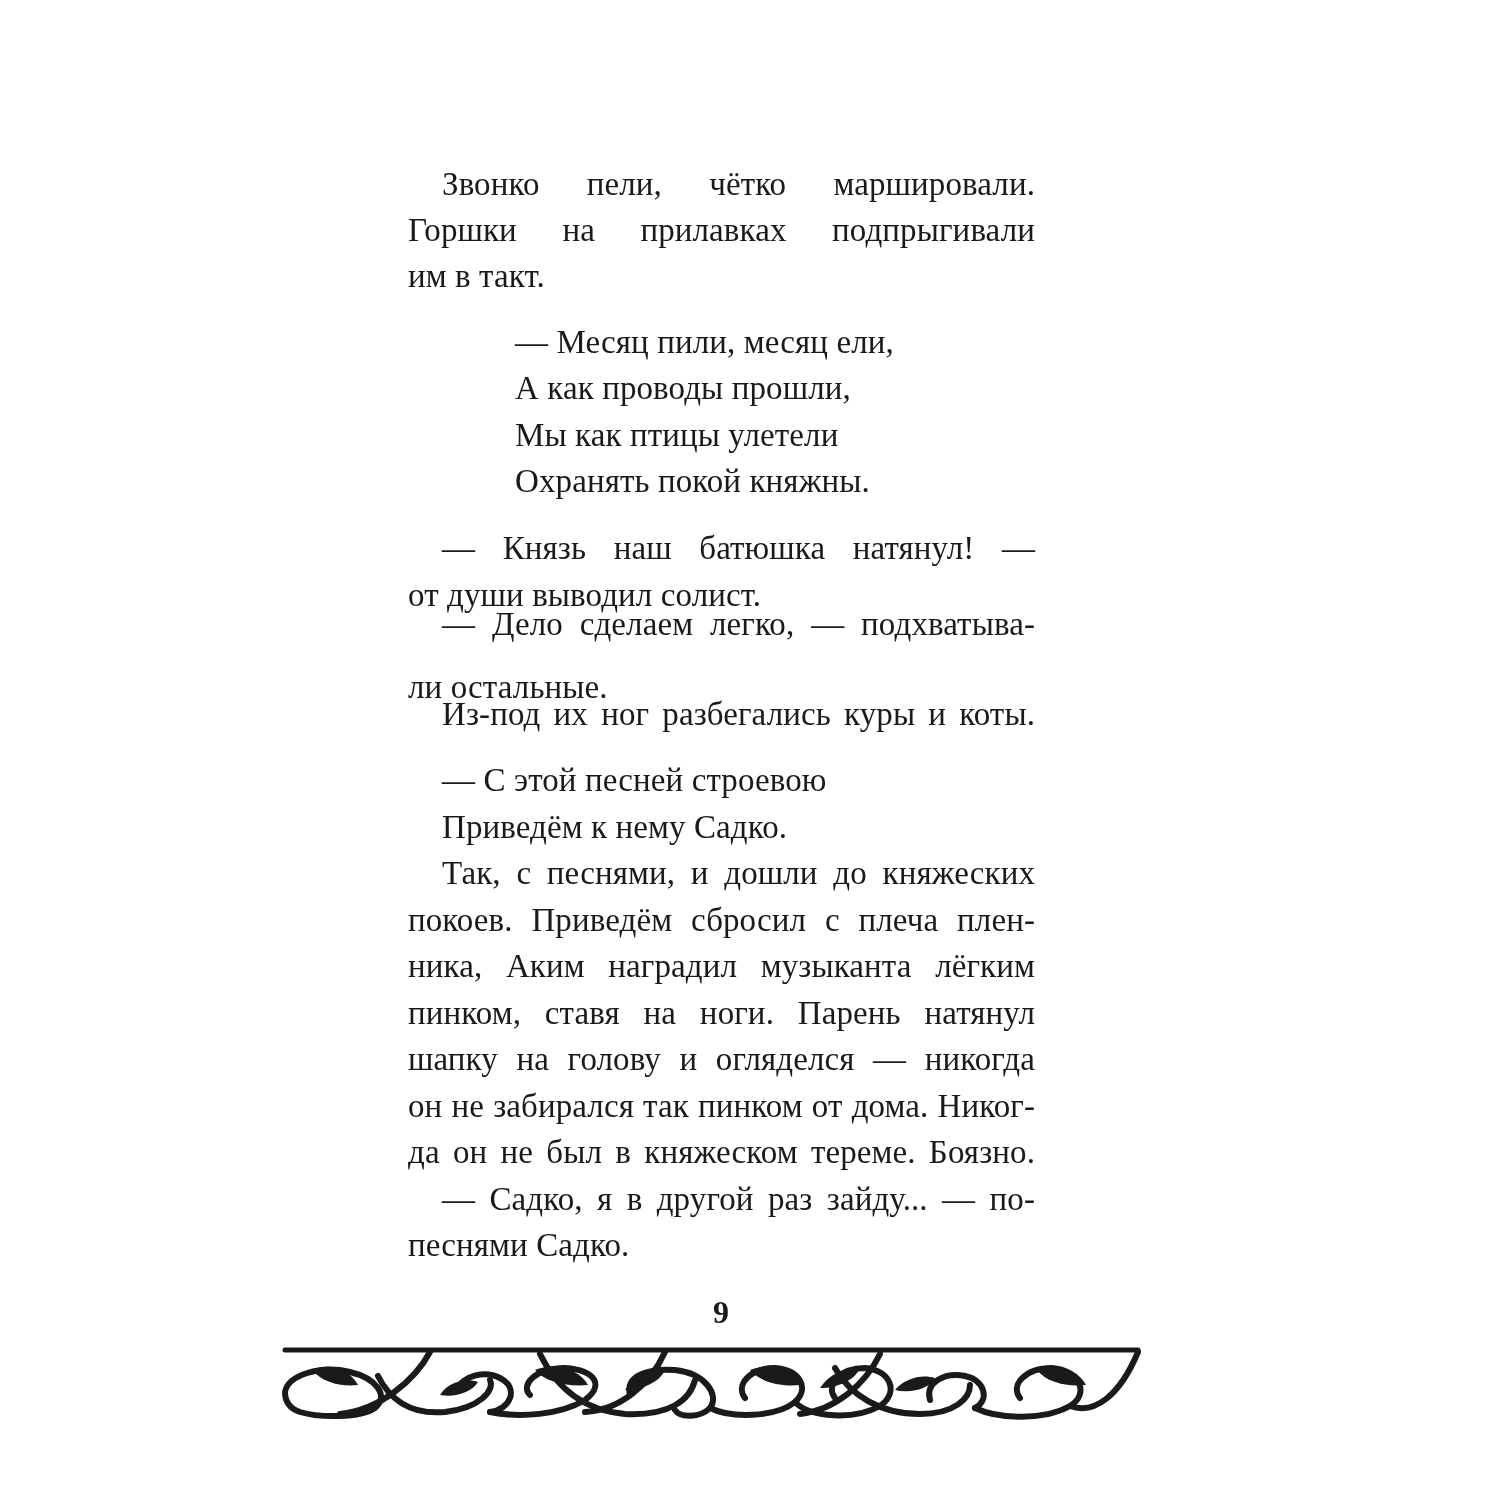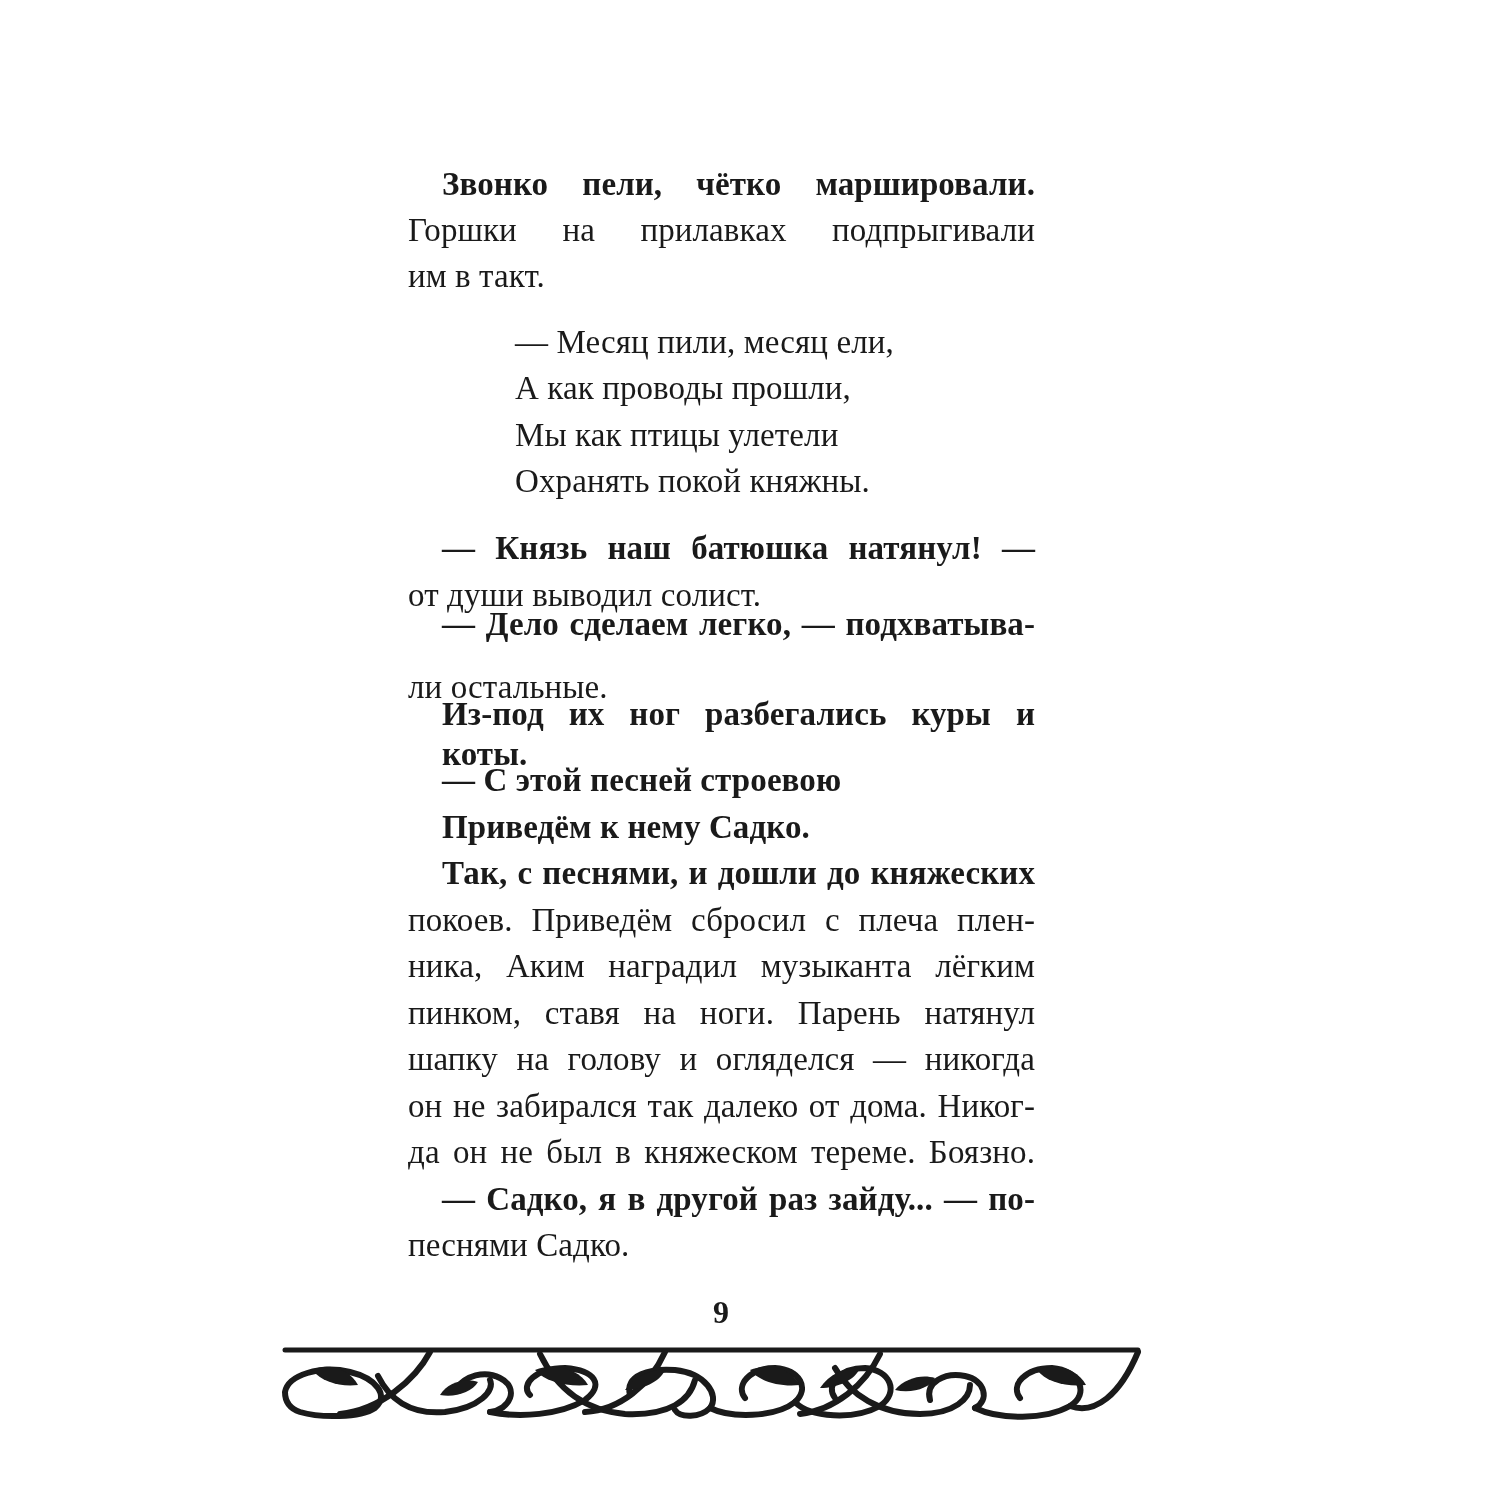--- a/index.html
+++ b/index.html
@@ -1,23 +1,23 @@
 <!DOCTYPE html>
 <html><head>
 <meta charset="utf-8">
 <style>
   html, body { margin:0; padding:0; background:#ffffff; }
   body { width:1500px; height:1500px; position:relative; overflow:hidden;
          font-family:"Liberation Serif", "DejaVu Serif", serif; color:#1a1a1a; }
   .line { position:absolute; font-size:33px; line-height:40px; white-space:nowrap;
           letter-spacing:0.1px;text-align:right; }
   .just { left:408px; width:627px; text-align:justify; text-align-last:justify; white-space:normal; }
-  .just-ind { left:442px; width:593px; text-align:justify; text-align-last:justify; white-space:normal;font-weight:bold; }
+  .just-ind { left:442px; width:593px; text-align:justify; text-align-last:justify; white-space:normal; }
   .plain { left:408px; }
-  .plain-ind { left:442px;font-weight:bold; }
+  .plain-ind { left:442px; }
   .verse { left:515px; }
   .pagenum { position:absolute; left:709px; top:1292px; font-size:32px; font-weight:bold;
              line-height:40px; width:24px; text-align:center; }
   .ornament { position:absolute; left:280px; top:1340px; width:865px; height:85px; }
 </style>
 </head>
 <body>
 
 <div>
 
@@ -38,21 +38,21 @@
     <div class="line just-ind" style="top:604px">— Дело сделаем легко, — подхватыва-</div>
     <div class="line plain" style="top:667px">ли остальные.</div>
     <div class="line just-ind" style="top:694px">Из-под их ног разбегались куры и коты.</div>
     <div class="line plain-ind" style="top:760px">— С этой песней строевою</div>
     <div class="line plain-ind" style="top:807px">Приведём к нему Садко.</div>
     <div class="line just-ind" style="top:853px">Так, с песнями, и дошли до княжеских</div>
     <div class="line just" style="top:900px">покоев. Приведём сбросил с плеча плен-</div>
     <div class="line just" style="top:946px">ника, Аким наградил музыканта лёгким</div>
     <div class="line just" style="top:993px">пинком, ставя на ноги. Парень натянул</div>
     <div class="line just" style="top:1039px">шапку на голову и огляделся — никогда</div>
-    <div class="line just" style="top:1086px">он не забирался так далеко от дома. Никог-</div>
+    <div class="line just" style="top:1086px">он не забирался так пинком от дома. Никог-</div>
     <div class="line just" style="top:1132px">да он не был в княжеском тереме. Боязно.</div>
     <div class="line just-ind" style="top:1179px">— Садко, я в другой раз зайду... — по-</div>
     <div class="line plain" style="top:1225px">песнями Садко.</div>
   </div>
 
   <div class="pagenum">9</div>
 
   <svg class="ornament" viewBox="0 0 865 85" xmlns="http://www.w3.org/2000/svg">
     <g fill="none" stroke="#1a1a1a" stroke-width="6" stroke-linecap="round">
 

